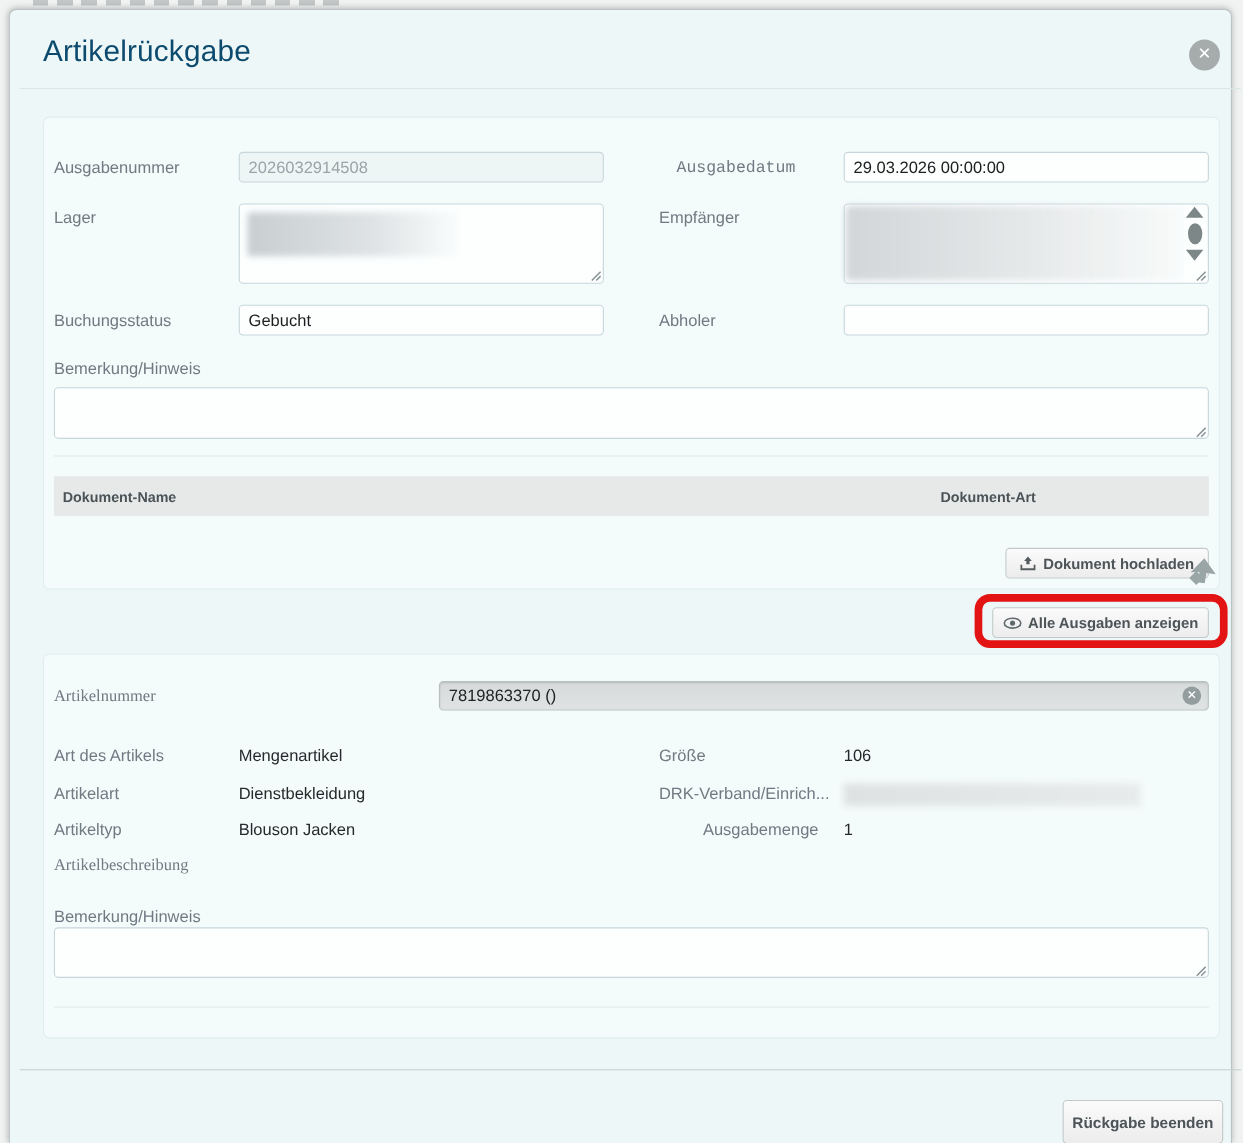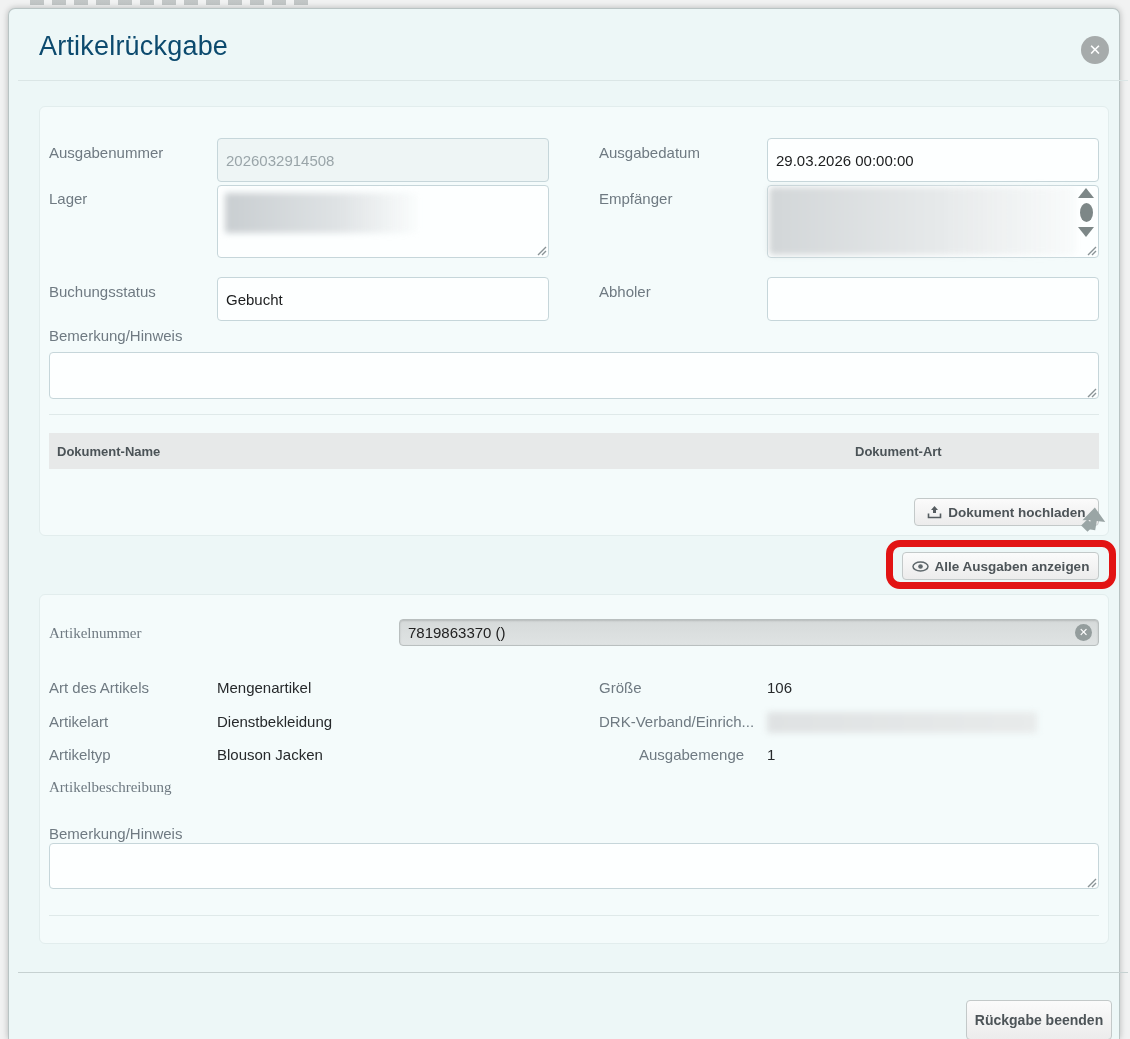--- a/index.html
+++ b/index.html
@@ -20,21 +20,21 @@
   .hdr-line{position:absolute;left:9px;top:71px;width:1110px;height:0;border-top:1px solid #dbe6e6;}
 
   .panel{position:absolute;left:30px;width:1070px;background:#f4fbfb;
     border:1px solid #e2eded;border-radius:6px;box-sizing:border-box;}
   .panel1{top:97px;height:430px;}
   .panel2{top:585px;height:350px;}
 
   .lbl{position:absolute;font-size:15px;color:#6f7a82;white-space:nowrap;}
   .val{position:absolute;font-size:15px;color:#26292b;white-space:nowrap;}
 
-  .inp{position:absolute;height:44px;box-sizing:border-box;border:1px solid #c6d6da;border-radius:4px;
+  .inp{position:absolute;height:28px;box-sizing:border-box;border:1px solid #c6d6da;border-radius:4px;
     background:#fdffff;font-family:inherit;font-size:15px;color:#1b1d1e;padding:0 8px;outline:none;}
   .inp:disabled,.inp.disabled{background:#eef5f5;color:#9aa5a9;}
   .ta{position:absolute;box-sizing:border-box;border:1px solid #c6d6da;border-radius:4px;
     background:#fdffff;font-family:inherit;font-size:15px;color:#1b1d1e;padding:4px 8px;resize:none;outline:none;}
 
   .resize-h{position:absolute;width:11px;height:11px;}
   .resize-h svg{display:block;}
 
   .redact{position:absolute;filter:blur(3px);border-radius:2px;}
 
@@ -80,21 +80,21 @@
 
     <div class="dlg-title">Artikelrückgabe</div>
     <div class="close-btn">✕</div>
     <div class="hdr-line"></div>
 
     <div class="panel panel1"></div>
 
     <div class="lbl" style="left:40px;top:135px;">Ausgabenummer</div>
     <input class="inp disabled" style="left: 208px; top: 129px; width: 332px;" disabled="" value="2026032914508">
 
-    <div class="lbl" style="left:590px;top:135px;">Ausgabedatum</div>
+    <div class="lbl" style="left:606px;top:135px;font-family:Liberation Mono, monospace;">Ausgabedatum</div>
     <input class="inp" style="left: 758px; top: 129px; width: 332px;" value="29.03.2026 00:00:00">
 
     <div class="lbl" style="left:40px;top:181px;">Lager</div>
     <textarea class="ta" style="left: 208px; top: 176px; width: 332px; height: 73px;"></textarea>
     <div class="redact" style="left:216px;top:184px;width:192px;height:40px;
          background:linear-gradient(90deg,#c9ced1,#dfe3e5 60%,rgba(243,246,246,.25));"></div>
     <div class="resize-h" style="left:527px;top:236px;">
       <svg width="11" height="11">
           <path d="M2 10 L10 2 M6 10 L10 6" stroke="#8a9396" stroke-width="1.4" fill="none"></path>
         </svg>

